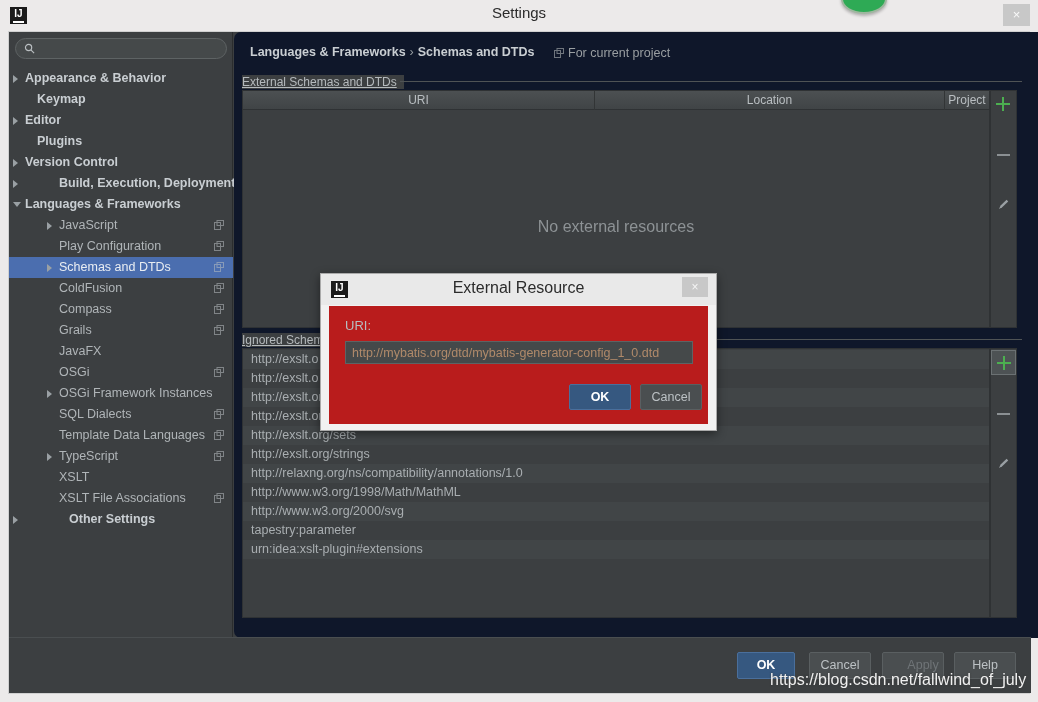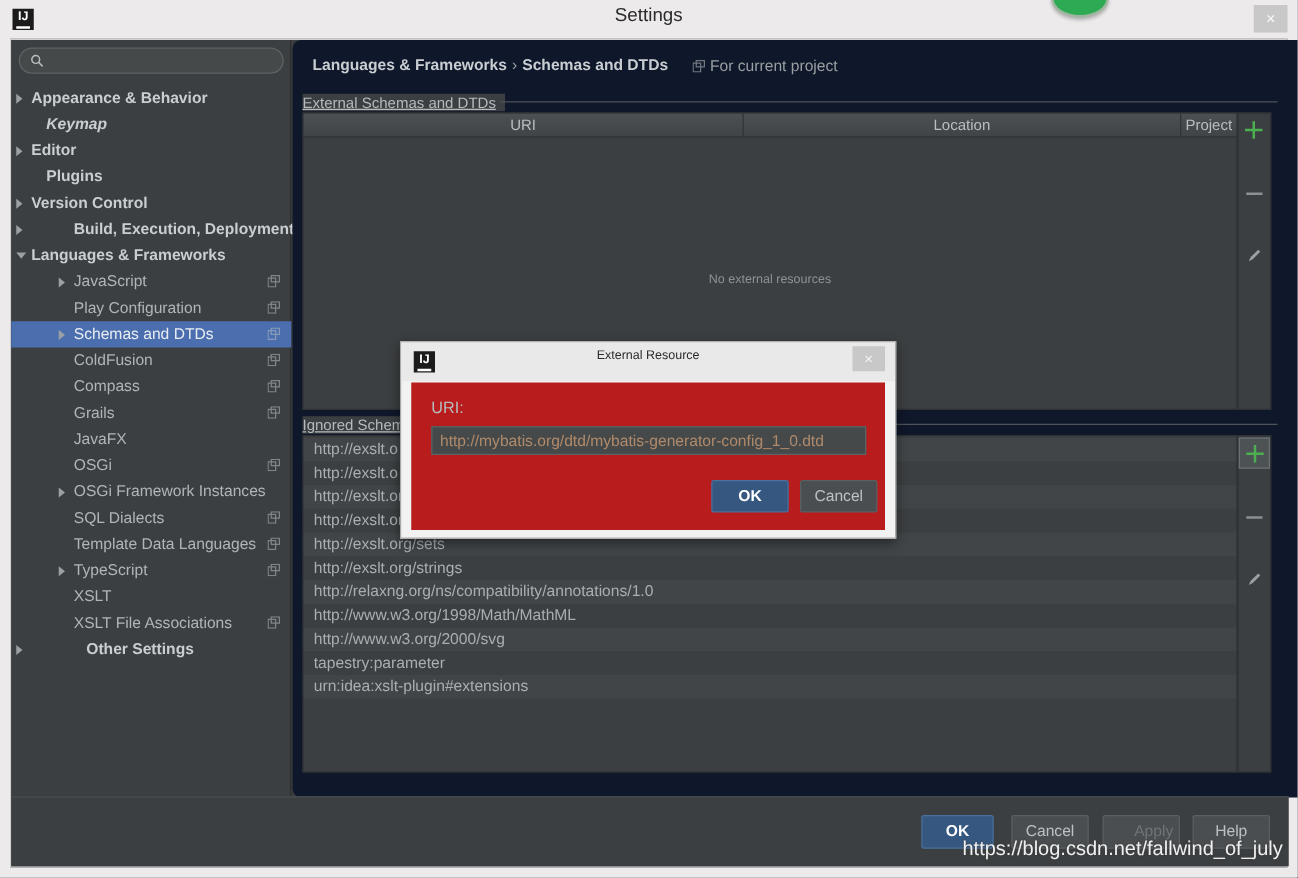--- a/index.html
+++ b/index.html
@@ -87,21 +87,21 @@
 
   .grp-title { position:absolute; font-size:12px; color:#b5babd; background:#3c3f41; padding-right:7px; }
   .grp-title u { text-decoration:underline; }
   .grp-line { position:absolute; height:1px; background:#4f5355; }
 
   .tbl-box { position:absolute; border:1px solid #2f3234; background:#3c3f41; }
   .tbl-head { position:absolute; left:0; top:0; height:19px; width:100%;
     background:linear-gradient(#4c5052,#404446); border-bottom:1px solid #2f3234; }
   .th { position:absolute; top:0; height:19px; line-height:19px; text-align:center;
         font-size:12px; color:#b9bec1; border-right:1px solid #323536; }
-  .empty-msg { position:absolute; width:100%; text-align:center; font-size:10px; color:#8d9295; }
+  .empty-msg { position:absolute; width:100%; text-align:center; font-size:16px; color:#8d9295; }
 
   .list-row {
     position:absolute; left:0; height:19px; line-height:19px;
     padding-left:8px; font-size:12.5px; color:#a9aeb1; white-space:nowrap; cursor:pointer;
   }
   .list-row.alt { background:#414547; }
 
   .sidebtns { position:absolute; width:27px; border:1px solid #2f3234; background:#3c3f41; }
   .sbtn { position:relative; width:25px; height:25px; cursor:pointer; }
   .sbtn.hl { background:#4d5254; border:1px solid #6b7173; }
@@ -124,21 +124,21 @@
   
   .modal {
     position:absolute; left:320px; top:273px; width:397px; height:158px;
     background:#f2f2f2; border:1px solid #aaaaaa;
     box-shadow:0 3px 9px rgba(0,0,0,.45);
   }
   .modal-tb { position:absolute; left:0; top:0; width:395px; height:31px; background:#e9e9e9; }
   .modal-logo { position:absolute; left:10px; top:7px; width:17px; height:17px;
     background:#1b1b1b; color:#fff; font-size:10px; font-weight:bold; line-height:13px; text-align:center; }
   .modal-logo span { display:block; border-bottom:2px solid #fff; width:11px; margin:1px auto 0; }
-  .modal-title { position:absolute; left:0; top:5px; width:395px; text-align:center; font-size:10px; color:#2b2b2b; }
+  .modal-title { position:absolute; left:0; top:5px; width:395px; text-align:center; font-size:16px; color:#2b2b2b; }
   .modal-close { position:absolute; right:8px; top:3px; width:26px; height:20px; background:#c8c8c8;
     color:#f5f5f5; font-size:12px; line-height:20px; text-align:center; cursor:pointer; }
   .modal-inner { position:absolute; left:8px; top:32px; width:379px; height:118px; background:#b91c1c; }
   .uri-label { position:absolute; left:16px; top:12px; font-size:13px; color:#b7bcbf; }
   .uri-field {
     position:absolute; left:16px; top:35px; width:348px; height:23px;
     background:#45494a; border:1px solid #5e6364;
     color:#b08a6a; font-size:12.5px; padding:0 6px;
     font-family:"Liberation Sans", sans-serif; outline:none;
   }
@@ -173,21 +173,21 @@
           <line x1="7.5" y1="7.5" x2="11" y2="11" stroke="#b9bec1" stroke-width="1.3"></line>
         </svg>
         <input class="search-input" type="text" placeholder="" style="">
       </div>
       <div class="tree" id="tree">
           <div class="tr top">
             <span class="tw" style="left: 4px;"></span>
             <span class="lbl" style="left: 16px;">Appearance &amp; Behavior</span>
           </div>
           <div class="tr top">
-            <span class="lbl" style="left: 28px; font-style: italic;">Keymap</span>
+            <span class="lbl" style="left: 28px;">Keymap</span>
           </div>
           <div class="tr top">
             <span class="tw" style="left: 4px;"></span>
             <span class="lbl" style="left: 16px;">Editor</span>
           </div>
           <div class="tr top">
             <span class="lbl" style="left: 28px;">Plugins</span>
           </div>
           <div class="tr top">
             <span class="tw" style="left: 4px;"></span>

